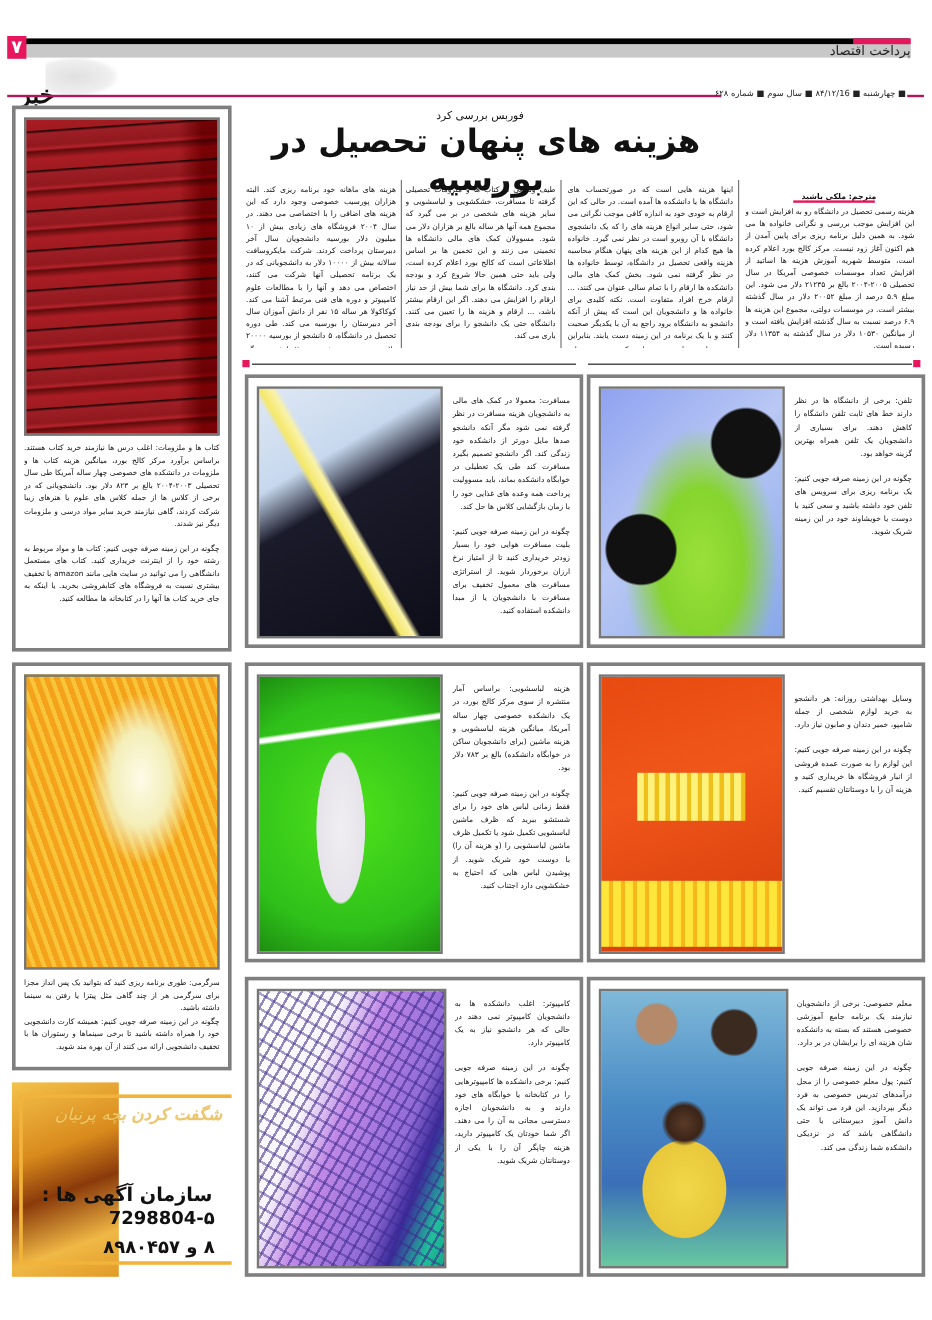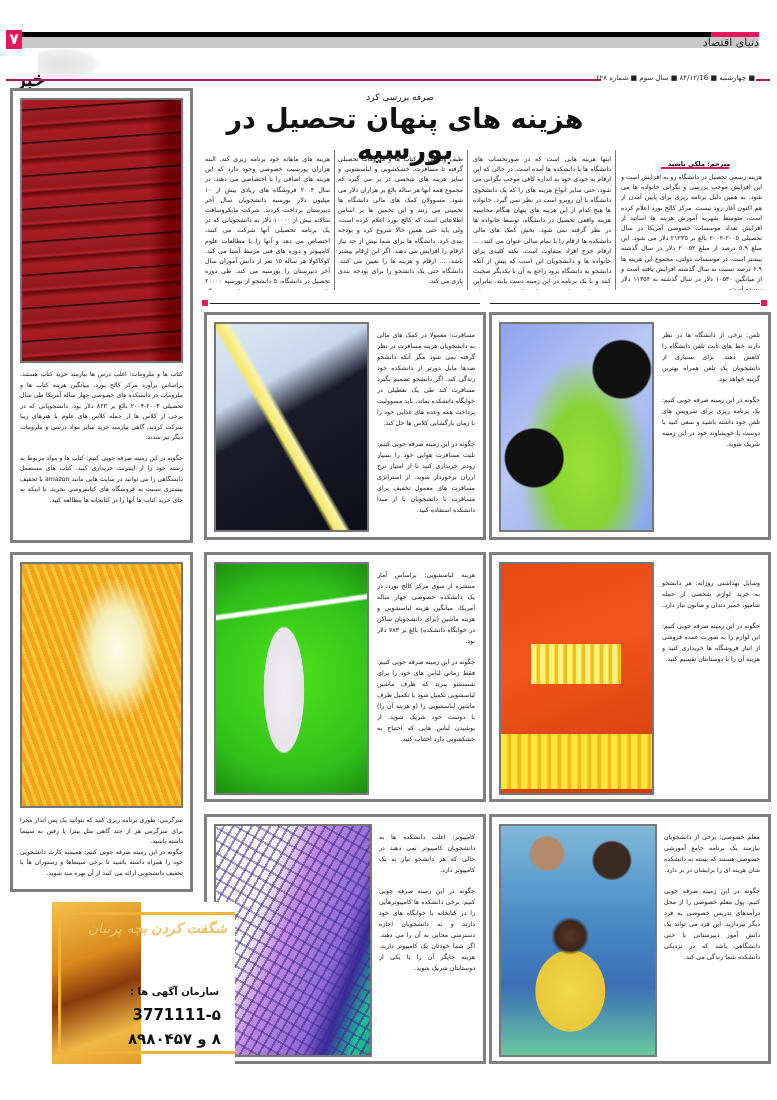--- a/index.html
+++ b/index.html
@@ -25,52 +25,52 @@
   .byline-bar{left:661px;top:167px;width:68px;height:2px;background:#e8175d;}
   .col-rule{width:1px;background:#777;}
   .end-rule{height:1px;background:#222;}
   .sq{width:6px;height:6px;background:#e8175d;}
   
   .panel{border:3px solid #7f7f7f;background:#fff;box-sizing:border-box;}
   .photo{border:2px solid #777;box-sizing:border-box;overflow:hidden;}
   .ptext{font-size:6.3px;line-height:11px;direction:rtl;text-align:justify;overflow:hidden;}
   .ptext p{margin:0 0 10px 0;}
   
-  .ad{left:10px;top:902px;width:183px;height:162px;background:#fff;margin-left:42px;}
+  .ad{left:10px;top:902px;width:183px;height:162px;background:#fff;}
   .ad-left{position:absolute;left:0;top:0;width:89px;height:162px;background:linear-gradient(160deg,#f4c24a 0%,#d98a1c 35%,#8a3a0a 55%,#f0b845 80%,#e29a26 100%);}
   .ad-frame{position:absolute;left:6px;top:10px;width:177px;height:142px;border:3px solid #f2b33a;border-right:none;box-sizing:border-box;}
   .ad-title{position:absolute;right:8px;top:18px;font-size:14px;font-style:italic;color:#f0c868;font-family:"DejaVu Serif",serif;direction:rtl;text-shadow:0 0 1px #c89a30;}
-  .ad-label{position:absolute;right:16px;top:84px;font-size:10px;font-weight:bold;direction:rtl;}
+  .ad-label{position:absolute;right:16px;top:84px;font-size:16px;font-weight:bold;direction:rtl;}
   .ad-phone{position:absolute;right:14px;font-size:15px;font-weight:bold;direction:rtl;letter-spacing:1px;}
 </style>
 </head>
 <body>
 
 <div class="abs hdr-black"></div>
 <div class="abs hdr-pink"></div>
 <div class="abs hdr-gray"></div>
 <div class="abs page-num">۷</div>
-<div class="abs logo">دنیای اقتصاد</div>
+<div class="abs logo">پرداخت اقتصاد</div>
 <div class="abs map-bg"></div>
 <div class="abs section">خبر</div>
 <div class="abs rule-pink"></div>
 <div class="abs rule-pink2"></div>
 <div class="abs dateline">■ چهارشنبه ■ ۸۴/۱۲/16 ■ سال سوم ■ شماره ۶۲۸</div>
 
 <div class="abs panel" style="left:10px;top:88px;width:183px;height:455px;">
   <div class="abs photo" style="left:7px;top:7px;width:163px;height:265px;background:
        repeating-linear-gradient(176deg,#d9b49a 0px,#cba890 9px,#2a1a10 10px,#c9c2a8 12px,#b89b7c 22px,#e8d9c8 25px,#7a4a2a 27px,#d8b8a0 33px),
        linear-gradient(90deg,transparent 80%,#b9162a 92%);background-blend-mode:multiply;background-color:#c8283a;"></div>
   <div class="abs ptext" style="left:7px;top:278px;width:163px;height:165px;font-size:6.2px;line-height:10.5px;">
     <p>کتاب ها و ملزومات: اغلب درس ها نیازمند خرید کتاب هستند. براساس برآورد مرکز کالج بورد، میانگین هزینه کتاب ها و ملزومات در دانشکده های خصوصی چهار ساله آمریکا طی سال تحصیلی ۲۰۰۳-۲۰۰۴ بالغ بر ۸۲۳ دلار بود. دانشجویانی که در برخی از کلاس ها از جمله کلاس های علوم یا هنرهای زیبا شرکت کردند، گاهی نیازمند خرید سایر مواد درسی و ملزومات دیگر نیز شدند.</p>
     <p>چگونه در این زمینه صرفه جویی کنیم: کتاب ها و مواد مربوط به رشته خود را از اینترنت خریداری کنید. کتاب های مستعمل دانشگاهی را می توانید در سایت هایی مانند amazon با تخفیف بیشتری نسبت به فروشگاه های کتابفروشی بخرید. یا اینکه به جای خرید کتاب ها آنها را در کتابخانه ها مطالعه کنید.</p>
   </div>
 </div>
 
-<div class="abs kicker">صرفه بررسی کرد</div>
+<div class="abs kicker">فوربس بررسی کرد</div>
 <div class="abs headline">هزینه های پنهان تحصیل در بورسیه</div>
 
 <div class="abs byline">مترجم: ملکی باشید</div>
 <div class="abs byline-bar"></div>
 <div class="abs col" style="left:621px;top:172px;width:141px;height:118px;">هزینه رسمی تحصیل در دانشگاه رو به افزایش است و این افزایش موجب بررسی و نگرانی خانواده ها می شود. به همین دلیل برنامه ریزی برای پایین آمدن از هم اکنون آغاز زود نیست. مرکز کالج بورد اعلام کرده است، متوسط شهریه آموزش هزینه ها اساتید از افزایش تعداد موسسات خصوصی آمریکا در سال تحصیلی ۲۰۰۵-۲۰۰۴ بالغ بر ۲۱۲۳۵ دلار می شود. این مبلغ ۵.۹ درصد از مبلغ ۲۰۰۵۲ دلار در سال گذشته بیشتر است. در موسسات دولتی، مجموع این هزینه ها ۶.۹ درصد نسبت به سال گذشته افزایش یافته است و از میانگین ۱۰۵۳۰ دلار در سال گذشته به ۱۱۳۵۴ دلار رسیده است.</div>
 <div class="abs col-rule" style="left:615px;top:150px;height:140px;"></div>
 <div class="abs col" style="left:473px;top:154px;width:138px;height:136px;">اینها هزینه هایی است که در صورتحساب های دانشگاه ها یا دانشکده ها آمده است. در حالی که این ارقام به خودی خود به اندازه کافی موجب نگرانی می شود، حتی سایر انواع هزینه های را که یک دانشجوی دانشگاه با آن روبرو است در نظر نمی گیرد. خانواده ها هیچ کدام از این هزینه های پنهان هنگام محاسبه هزینه واقعی تحصیل در دانشگاه، توسط خانواده ها در نظر گرفته نمی شود. بخش کمک های مالی دانشکده ها ارقام را با تمام سالی عنوان می کنند، ... ارقام خرج افراد متفاوت است. نکته کلیدی برای خانواده ها و دانشجویان این است که پیش از آنکه دانشجو به دانشگاه برود راجع به آن با یکدیگر صحبت کنند و با یک برنامه در این زمینه دست یابند. بنابراین هزینه های بسیاری وجود دارند که در صورتحساب های دانشگاه ذکر نمی شود.</div>
 <div class="abs col-rule" style="left:467px;top:150px;height:140px;"></div>
 <div class="abs col" style="left:338px;top:154px;width:125px;height:136px;">طیف وسیعی از کتاب ها و ملزومات تحصیلی گرفته تا مسافرت، خشکشویی و لباسشویی و سایر هزینه های شخصی در بر می گیرد که مجموع همه آنها هر ساله بالغ بر هزاران دلار می شود. مسوولان کمک های مالی دانشگاه ها تخمینی می زنند و این تخمین ها بر اساس اطلاعاتی است که کالج بورد اعلام کرده است، ولی باید حتی همین حالا شروع کرد و بودجه بندی کرد. دانشگاه ها برای شما بیش از حد نیاز ارقام را افزایش می دهند. اگر این ارقام بیشتر باشد، ... ارقام و هزینه ها را تعیین می کنند. دانشگاه حتی یک دانشجو را برای بودجه بندی یاری می کند.</div>
 <div class="abs col-rule" style="left:334px;top:150px;height:140px;"></div>
@@ -158,15 +158,15 @@
     <p>معلم خصوصی: برخی از دانشجویان نیازمند یک برنامه جامع آموزشی خصوصی هستند که بسته به دانشکده شان هزینه ای را برایشان در بر دارد.</p>
     <p>چگونه در این زمینه صرفه جویی کنیم: پول معلم خصوصی را از محل درآمدهای تدریس خصوصی به فرد دیگر بپردازید. این فرد می تواند یک دانش آموز دبیرستانی یا حتی دانشگاهی باشد که در نزدیکی دانشکده شما زندگی می کند.</p>
   </div>
 </div>
 
 <div class="abs ad">
   <div class="ad-left"></div>
   <div class="ad-frame"></div>
   <div class="ad-title">شگفت کردن بچه پرنیان</div>
   <div class="ad-label">سازمان آگهی ها :</div>
-  <div class="ad-phone" style="top:104px;">3771111-۵</div>
+  <div class="ad-phone" style="top:104px;">7298804-۵</div>
   <div class="ad-phone" style="top:128px;text-align:center;">۸ و ۸۹۸۰۴۵۷</div>
 </div>
 
 </body></html>

